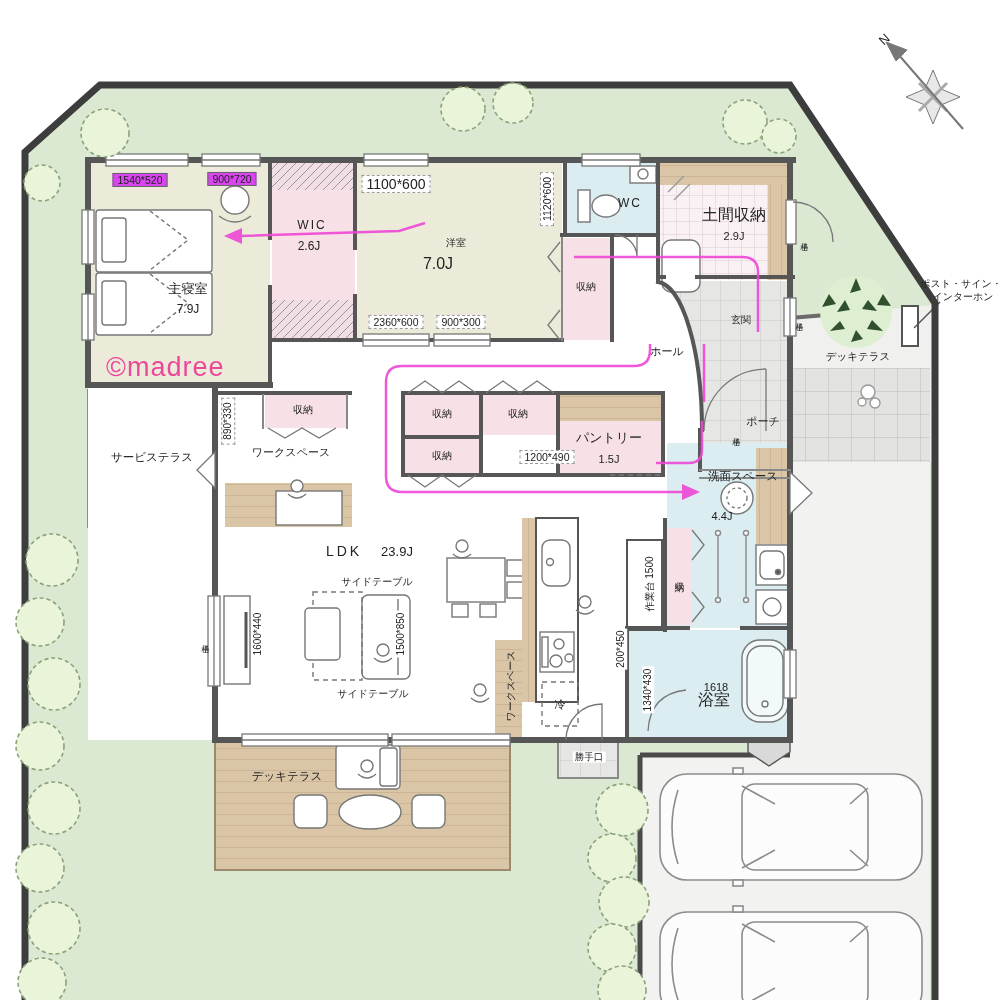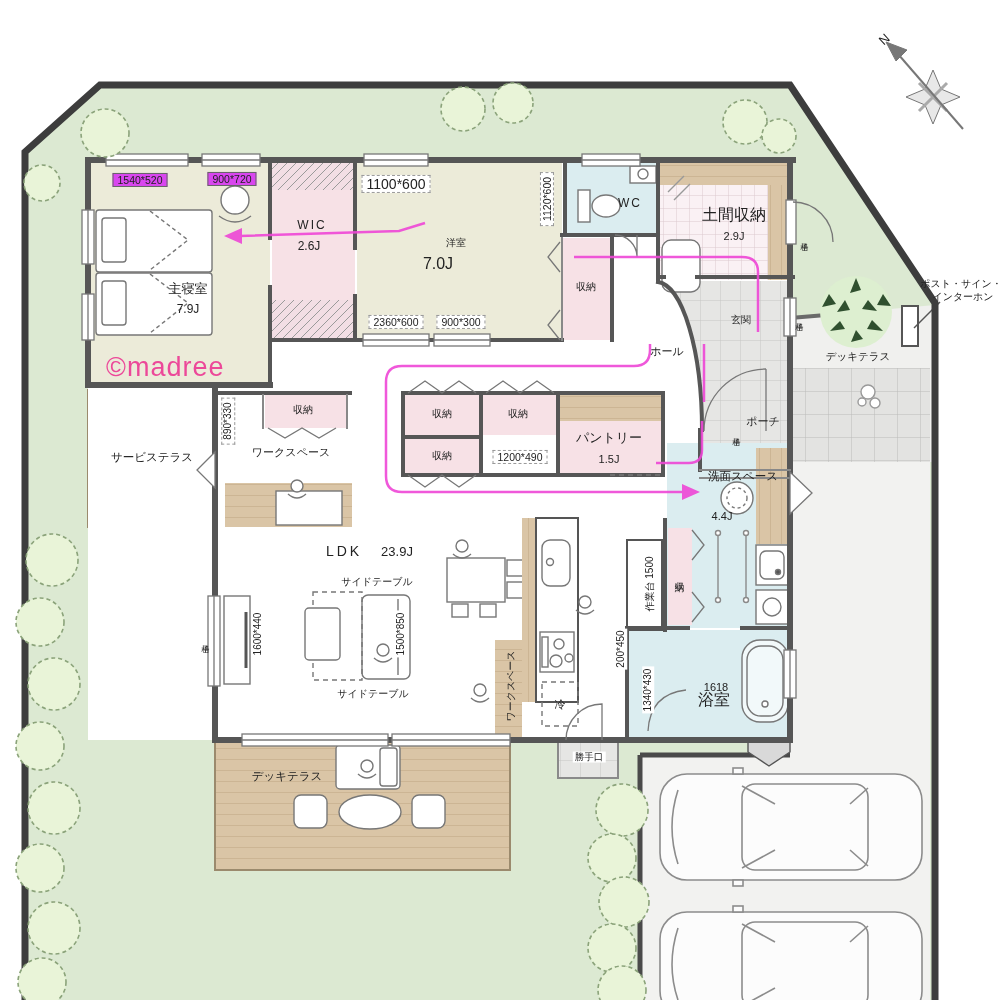--- a/index.html
+++ b/index.html
@@ -409,21 +409,21 @@
 <div class="wm" style="left:106px;top:352px">©madree</div>
 <div class="lbl" style="left:885px;top:40px;font-size:13px;transform:translate(-50%,-50%) rotate(-42deg)">N</div>
 
 <div class="lbl box" style="left:140px;top:180px;font-size:10.5px">1540*520</div>
 <div class="lbl box" style="left:232px;top:179px;font-size:10.5px">900*720</div>
 <div class="lbl dashbox" style="left:396px;top:184px;font-size:14px">1100*600</div>
 <div class="lbl vert dashbox" style="left:547px;top:199px;font-size:10.5px">1120*600</div>
 <div class="lbl dashbox" style="left:396px;top:322px;font-size:10.5px">2360*600</div>
 <div class="lbl dashbox" style="left:461px;top:322px;font-size:10.5px">900*300</div>
 <div class="lbl vert dashbox" style="left:228px;top:421px;font-size:10px">890*330</div>
-<div class="lbl dashbox" style="left:520px;top:457px;font-size:10.5px">1200*490</div>
+<div class="lbl dashbox" style="left:547px;top:457px;font-size:10.5px">1200*490</div>
 <div class="lbl vert plain" style="left:258px;top:634px;font-size:10px">1600*440</div>
 <div class="lbl vert plain" style="left:401px;top:634px;font-size:10px">1500*850</div>
 <div class="lbl vert plain" style="left:621px;top:649px;font-size:10px">200*450</div>
 <div class="lbl vert plain" style="left:648px;top:690px;font-size:10px">1340*430</div>
 
 <div class="lbl stack" style="left:804px;top:237px;font-size:8px;letter-spacing:0">格子</div>
 <div class="lbl stack" style="left:799px;top:317px;font-size:8px;letter-spacing:0">格子</div>
 <div class="lbl stack" style="left:736px;top:432px;font-size:8px;letter-spacing:0">格子</div>
 <div class="lbl stack" style="left:205px;top:639px;font-size:8px;letter-spacing:0">格子</div>
 

